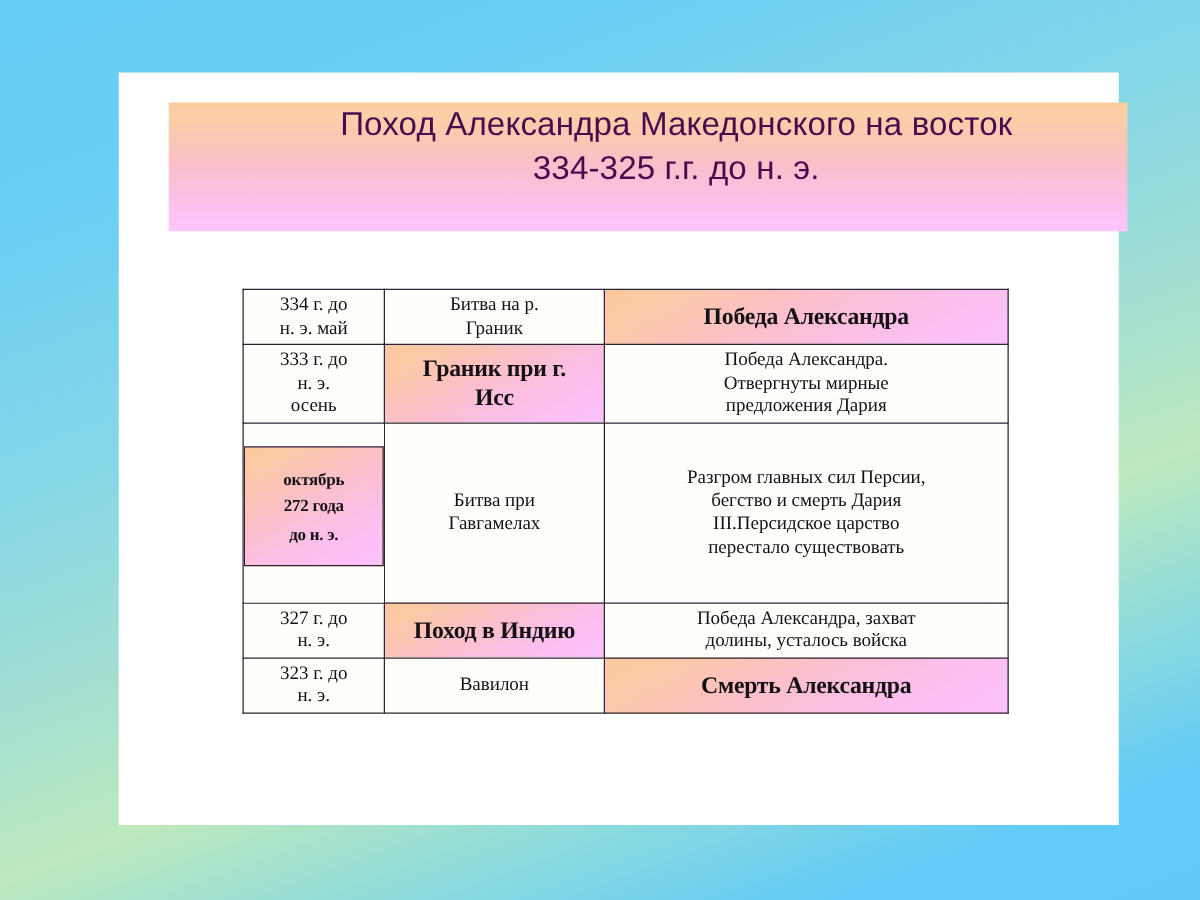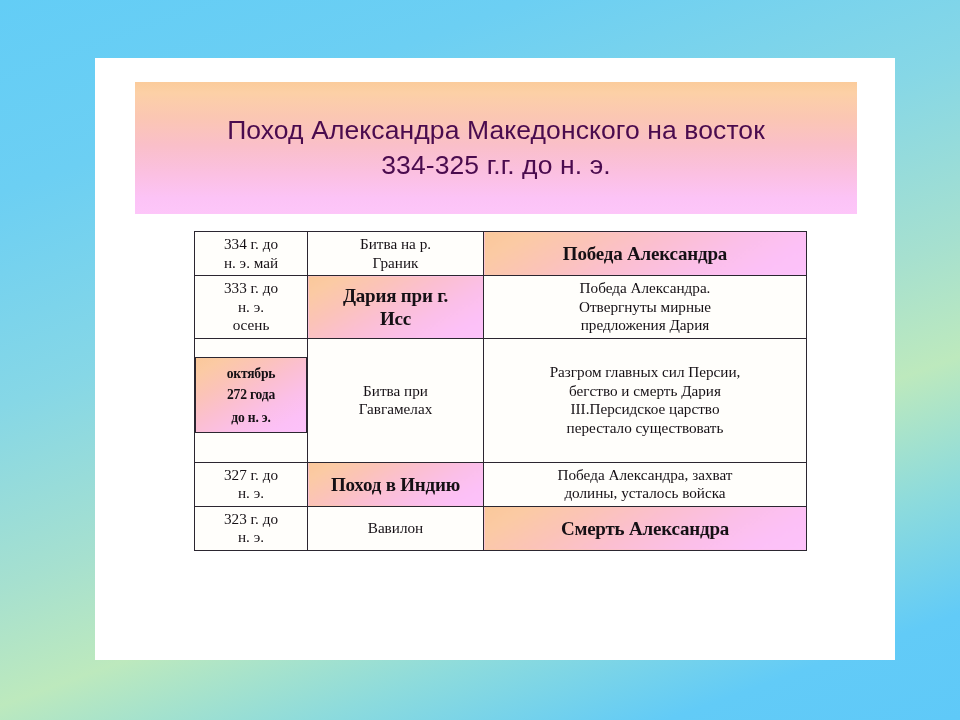--- a/index.html
+++ b/index.html
@@ -32,32 +32,32 @@
     height: 602px;
     background: #ffffff;
   }
 
   
   .title-banner {
     position: absolute;
     left: 135px;
     top: 82px;
     width: 722px;
-    height: 132px;
+    height: 103px;
     background: linear-gradient(180deg,
                 #fbcb9b 0%,
                 #fcd0a6 8%,
                 #fbc6b4 28%,
                 #fabfc9 48%,
                 #fbc0e2 70%,
                 #fcc3f6 88%,
                 #fdc6f9 100%);
     display: flex;
-    align-items: center;
     justify-content: center;
+    padding-left: 45px;
   }
   .title-text {
     font-family: "Liberation Sans", "DejaVu Sans", sans-serif;
     font-size: 26.5px;
     line-height: 1.32;
     color: #4a0b4e;
     text-align: center;
     letter-spacing: 0.1px;
     white-space: pre-line;
   }
@@ -103,21 +103,21 @@
   }
 
   
   td.hl-inset {
     padding: 0;
     background: #fffefb;
     position: relative;
   }
   .inset-box {
     margin: 0 0 10px 0;
-    height: 76px;
+    height: 96px;
     border: 1.4px solid #2b2630;
     box-sizing: border-box;
     display: flex;
     flex-direction: column;
     align-items: center;
     justify-content: center;
     font-weight: bold;
     font-size: 13.6px;
     line-height: 1.55;
     letter-spacing: -0.2px;
@@ -157,21 +157,21 @@
 н. э. май</td>
       <td>Битва на р.
 Граник</td>
       <td class="hl">Победа Александра</td>
     </tr>
 
     <tr>
       <td>333 г. до
 н. э.
 осень</td>
-      <td class="hl">Дария при г.
+      <td class="hl">Граник при г.
 Исс</td>
       <td>Победа Александра.
 Отвергнуты мирные
 предложения Дария</td>
     </tr>
 
     <tr>
       <td class="hl-inset tall">
         <div class="inset-box">
           <span>октябрь</span>

